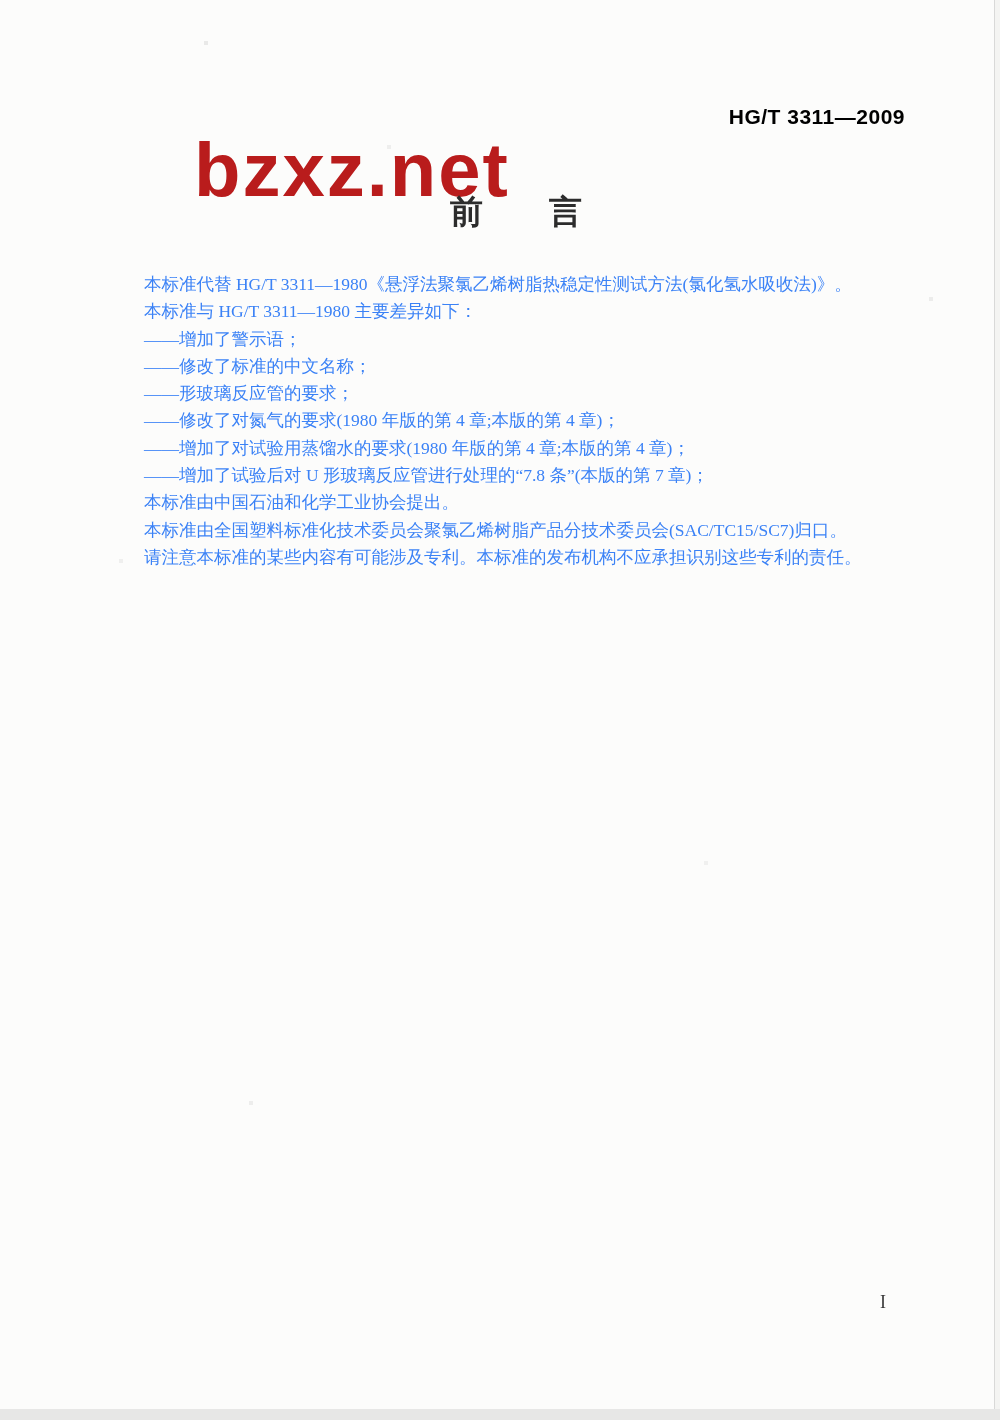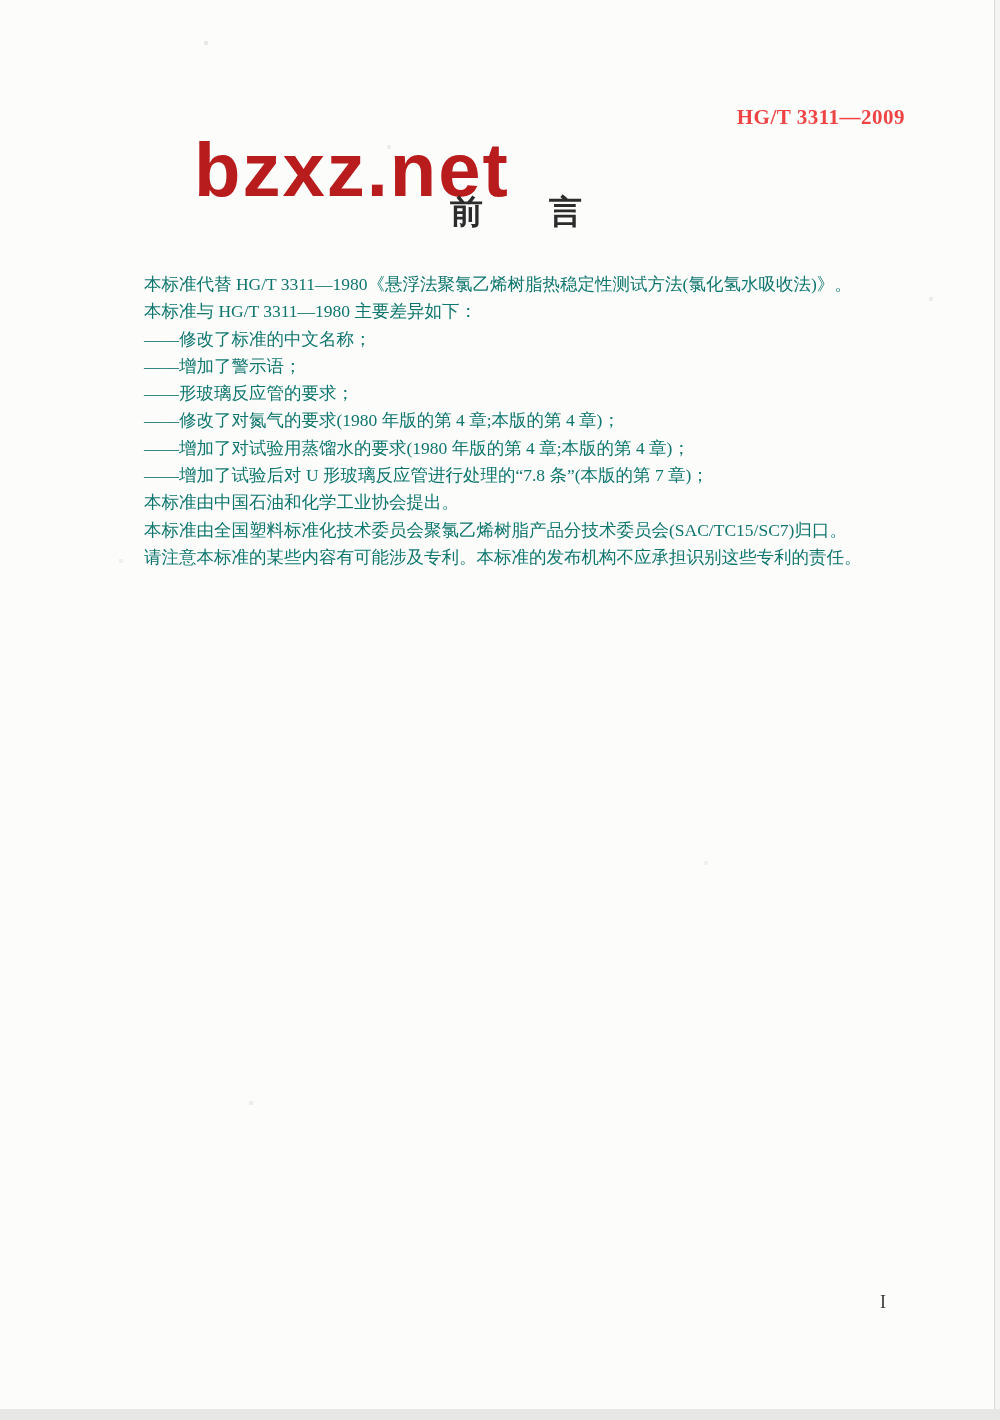--- a/index.html
+++ b/index.html
@@ -25,25 +25,25 @@
     font-size: 76px;
     letter-spacing: 2px;
     color: #b91c1c;
     user-select: none;
     z-index: 1;
   }
   .doc-code {
     position: absolute;
     top: 105px;
     right: 95px;
-    font-family: Liberation Serif, serif;
+    font-family: Liberation Sans, sans-serif;
     font-weight: 700;
     font-size: 21px;
     letter-spacing: 0.5px;
-    color: #ef4444;
+    color: #000000;
     z-index: 2;
   }
   .title {
     position: absolute;
     top: 190px;
     left: 144px;
     width: 744px;
     margin: 0;
     text-align: center;
     font-family: "Liberation Sans", sans-serif;
@@ -52,21 +52,21 @@
     color: #2c2c2c;
     z-index: 2;
   }
   .body-block {
     position: absolute;
     left: 144px;
     top: 271px;
     width: 746px;
     font-size: 17.5px;
     line-height: 27.3px;
-    color: #0f766e;
+    color: #3b82f6;
     z-index: 2;
   }
   .body-block p {
     margin: 0;
     text-align: justify;
   }
   .hang {
     padding-left: 35px;
     text-indent: -35px;
   }
@@ -134,22 +134,22 @@
 
   <div class="doc-code">HG/T 3311—2009</div>
 
   <h1 class="title">前　　言</h1>
 
   <div class="body-block">
 
     <p>本标准代替 HG/T 3311—1980《悬浮法聚氯乙烯树脂热稳定性测试方法(氯化氢水吸收法)》。</p>
     <p>本标准与 HG/T 3311—1980 主要差异如下：</p>
 
+    <p class="hang"><span>——</span><span>增加了警示语；</span></p>
     <p class="hang"><span>——</span><span>修改了标准的中文名称；</span></p>
-    <p class="hang"><span>——</span><span>增加了警示语；</span></p>
     <p class="hang"><span>——</span><span>形玻璃反应管的要求；</span></p>
     <p class="hang"><span>——</span><span>修改了对氮气的要求(1980 年版的第 4 章;本版的第 4 章)；</span></p>
     <p class="hang"><span>——</span><span>增加了对试验用蒸馏水的要求(1980 年版的第 4 章;本版的第 4 章)；</span></p>
     <p class="hang"><span>——</span><span>增加了试验后对 U 形玻璃反应管进行处理的“7.8 条”(本版的第 7 章)；</span></p>
 
     <p>本标准由中国石油和化学工业协会提出。</p>
     <p>本标准由全国塑料标准化技术委员会聚氯乙烯树脂产品分技术委员会(SAC/TC15/SC7)归口。</p>
     <p>请注意本标准的某些内容有可能涉及专利。本标准的发布机构不应承担识别这些专利的责任。</p>
 
   </div>

